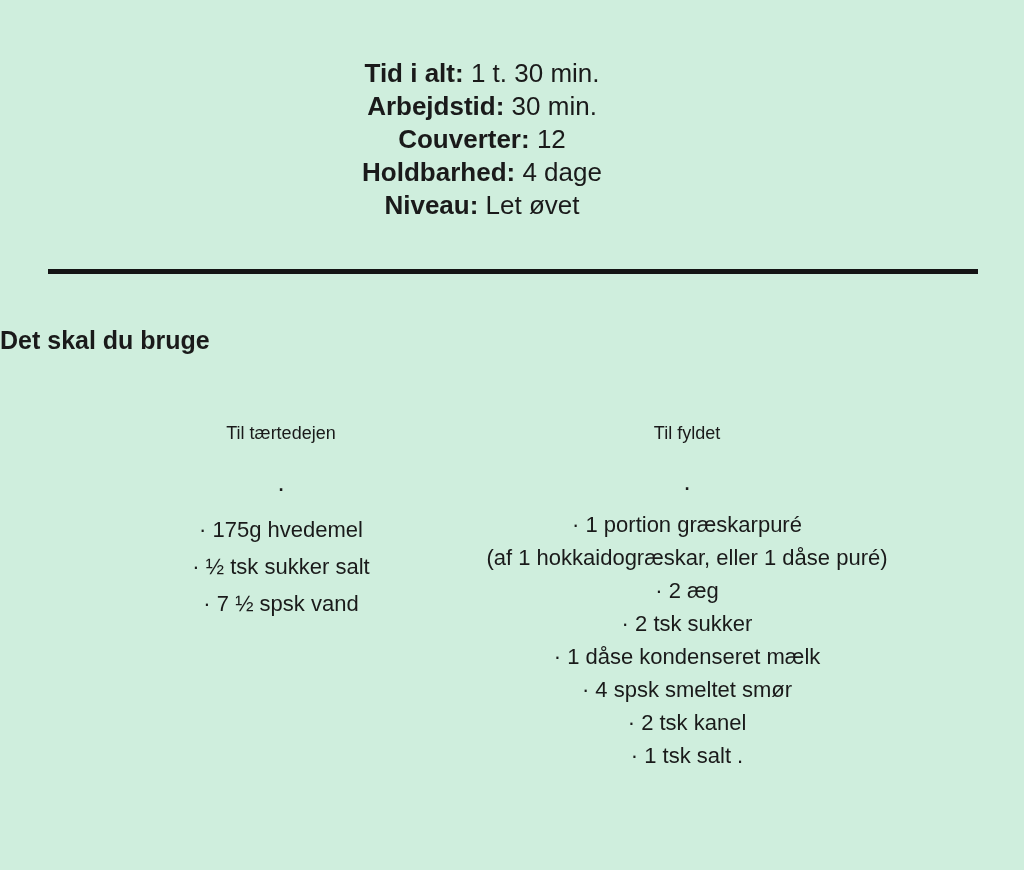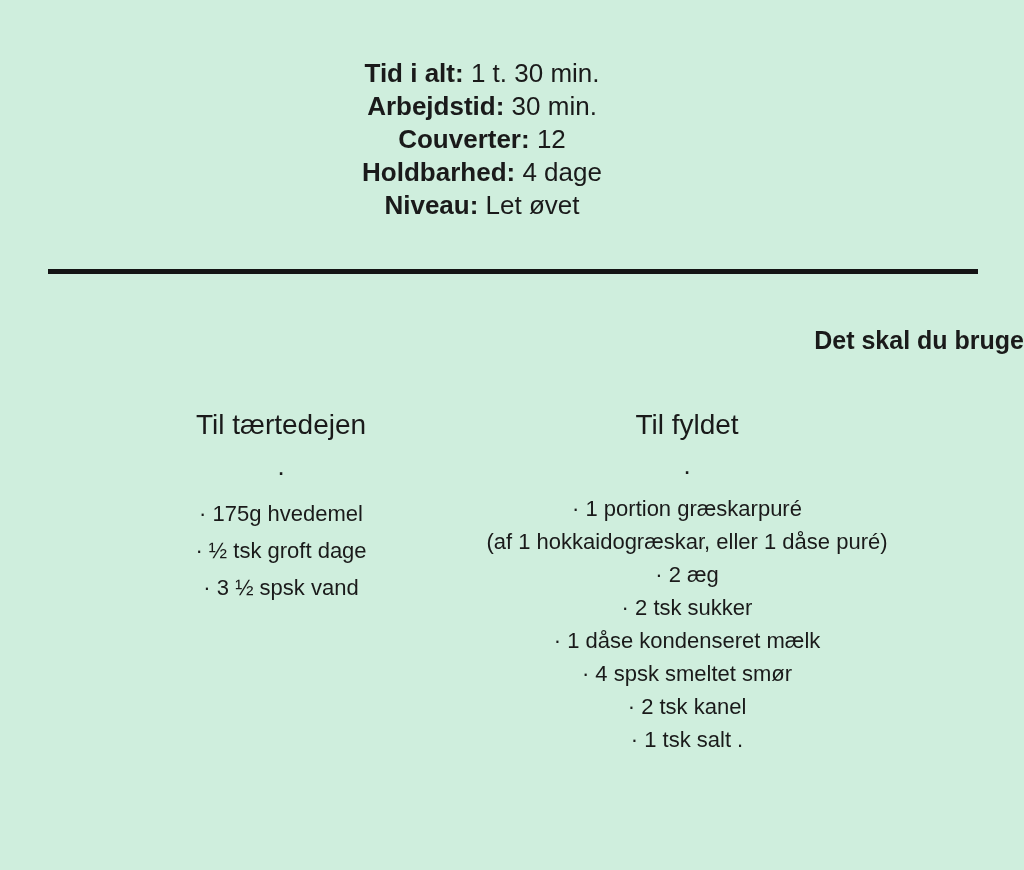--- a/index.html
+++ b/index.html
@@ -52,21 +52,21 @@
     height: 5px;
     background: #141414;
   }
 
   
   .section-heading {
     position: absolute;
     left: 0;
     top: 324px;
     width: 1024px;
-    text-align: right;
+    text-align: left;
     font-size: 25px;
     font-weight: bold;
     line-height: 32px;
   }
 
   
   .columns {
     position: absolute;
     left: 0;
     top: 400px;
@@ -81,24 +81,24 @@
     width: 450px;
   }
   .col-right {
     left: 432px;
     width: 510px;
   }
   .col-inner {
     text-align: center;
   }
   .col-title {
-    font-size: 28px;
+    font-size: 18px;
     line-height: 34px;
     font-weight: normal;
-    margin: 8px;
+    margin: 16px;
   }
   .col-spacer-bullet {
     font-size: 26px;
     line-height: 45px;
     margin: 0;
   }
   .ing-list {
     list-style: none;
     margin: 0;
     padding: 0;
@@ -149,22 +149,22 @@
   <div class="section-heading">Det skal du bruge</div>
 
   <div class="columns">
 
     <div class="col col-left">
       <div class="col-inner">
         <div class="col-title">Til tærtedejen</div>
         <div class="col-spacer-bullet">·</div>
         <ul class="ing-list">
           <li class="ing-item">· 175g hvedemel</li>
-          <li class="ing-item">· ½ tsk groft dage</li>
-          <li class="ing-item">· 3 ½ spsk vand</li>
+          <li class="ing-item">· ½ tsk sukker salt</li>
+          <li class="ing-item">· 7 ½ spsk vand</li>
         </ul>
       </div>
     </div>
 
     <div class="col col-right">
       <div class="col-inner">
         <div class="col-title">Til fyldet</div>
         <div class="col-spacer-bullet">·</div>
         <ul class="ing-list">
           <li class="ing-item">· 1 portion græskarpuré</li>

